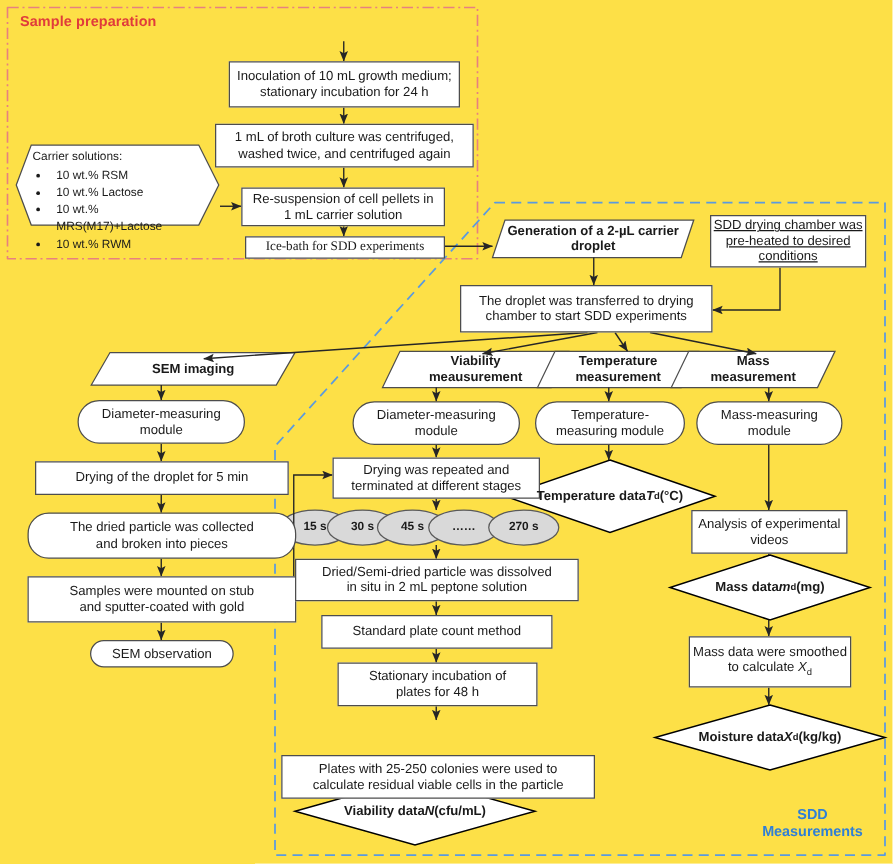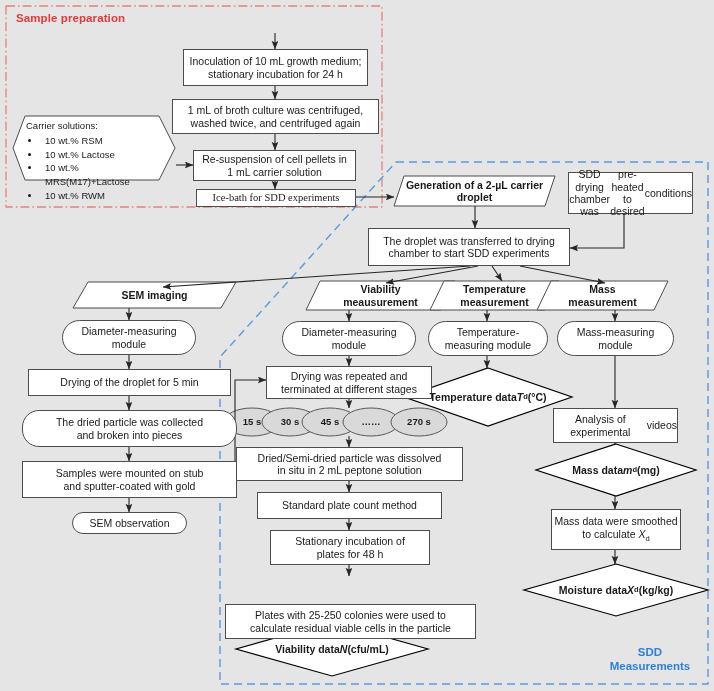--- a/index.html
+++ b/index.html
@@ -1,17 +1,17 @@
 <!DOCTYPE html>
 <html><head>
 <meta charset="utf-8">
 <style>
   html,body{margin:0;padding:0;background:#ffffff;}
   body{font-family:"Liberation Sans","DejaVu Sans",sans-serif;}
-  #canvas{position:relative;width:714px;height:691px;background:#e5e5e5;overflow:hidden;}
+  #canvas{position:relative;width:714px;height:691px;background:#fde047;overflow:hidden;}
   svg.layer{position:absolute;left:0;top:0;width:714px;height:691px;pointer-events:none;}
   .node{position:absolute;box-sizing:border-box;display:flex;align-items:center;justify-content:center;
         text-align:center;color:#1a1a1a;line-height:1.18;}
   .rect{border:1px solid #4d4d4d;background:#fff;}
   .stadium{border:1px solid #4d4d4d;background:#fff;border-radius:999px;}
   .zone-label{position:absolute;}
   .red-label{color:#e03b3b;font-size:11.5px;font-weight:600;letter-spacing:.1px;}
   .blue-label{color:#2f7fd6;font-size:11.5px;font-weight:600;text-align:center;line-height:1.25;}
   .shapetext{position:absolute;display:flex;align-items:center;justify-content:center;
              text-align:center;color:#1a1a1a;line-height:1.18;box-sizing:border-box;font-weight:bold;}
@@ -139,21 +139,21 @@
       <li>10 wt.% MRS(M17)+Lactose</li>
       <li>10 wt.% RWM</li>
     </ul>
   </div>
 
   <div class="shapetext" style="left:396px;top:176px;width:157px;height:30px;font-size:10.5px;flex-direction:column;">
     <span>Generation of a 2-µL carrier</span>
     <span>droplet</span>
   </div>
 
-  <div class="node rect" style="left:568px;top:172px;width:125px;height:42px;font-size:10.5px;flex-direction:row;">
+  <div class="node rect" style="left:568px;top:172px;width:125px;height:42px;font-size:10.5px;flex-direction:column;text-decoration:underline;">
     <span>SDD drying chamber was</span>
     <span>pre-heated to desired</span>
     <span>conditions</span>
   </div>
 
   <div class="node rect" style="left:368px;top:228px;width:202px;height:38px;font-size:10.5px;flex-direction:column;">
     <span>The droplet was transferred to drying</span>
     <span>chamber to start SDD experiments</span>
   </div>
 
@@ -242,21 +242,21 @@
       <i class="it">T</i>
       <sub>d</sub>
       <span> (°C)</span>
   </div>
 
   <div class="node stadium" style="left:557px;top:321px;width:117px;height:35px;font-size:10.5px;flex-direction:column;">
     <span>Mass-measuring</span>
     <span>module</span>
   </div>
 
-  <div class="node rect" style="left:553px;top:408px;width:125px;height:35px;font-size:10.5px;">
+  <div class="node rect" style="left:553px;top:408px;width:125px;height:35px;font-size:10.5px;flex-direction:column;">
     <span>Analysis of experimental</span>
     <span>videos</span>
   </div>
 
   <div class="shapetext" style="left:551px;top:462px;width:130px;height:16px;font-size:10.5px;">
     <span>Mass data </span>
       <i class="it">m</i>
       <sub>d</sub>
       <span> (mg)</span>
   </div>

